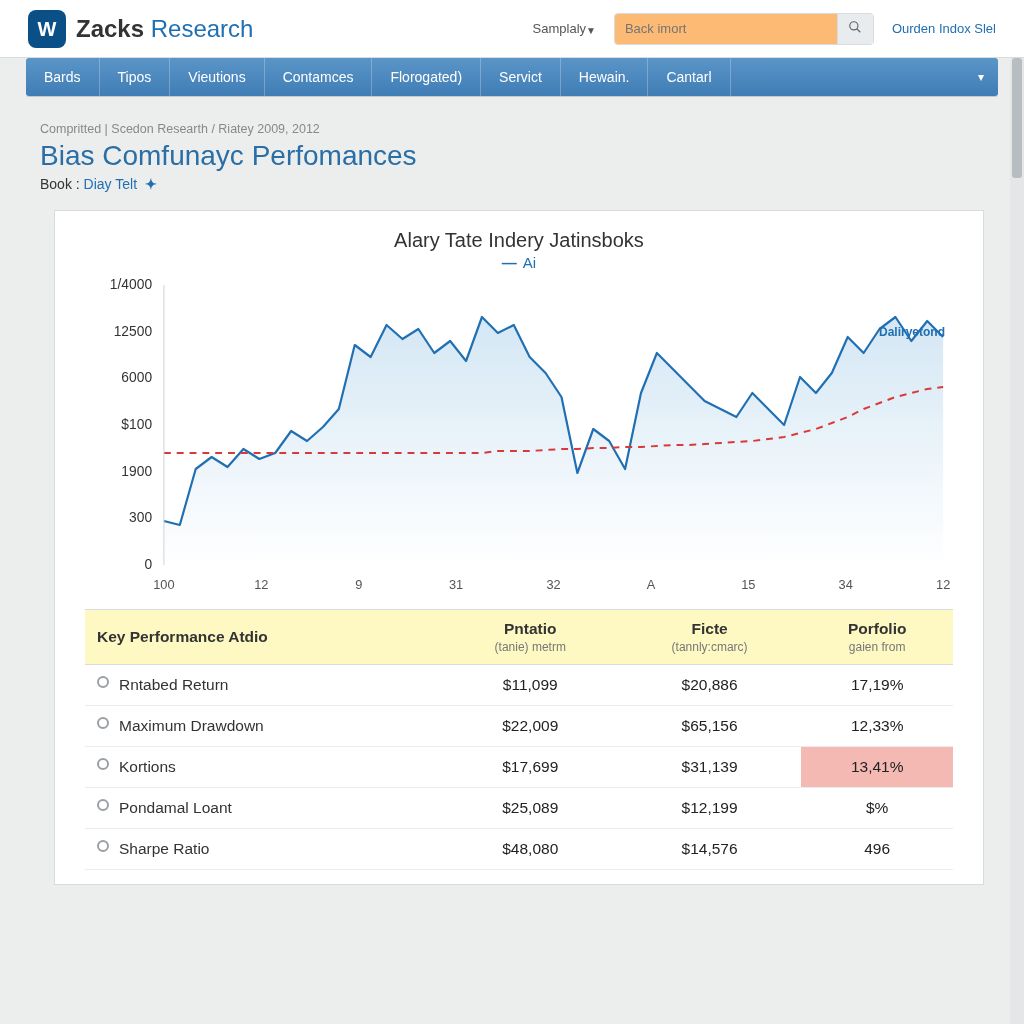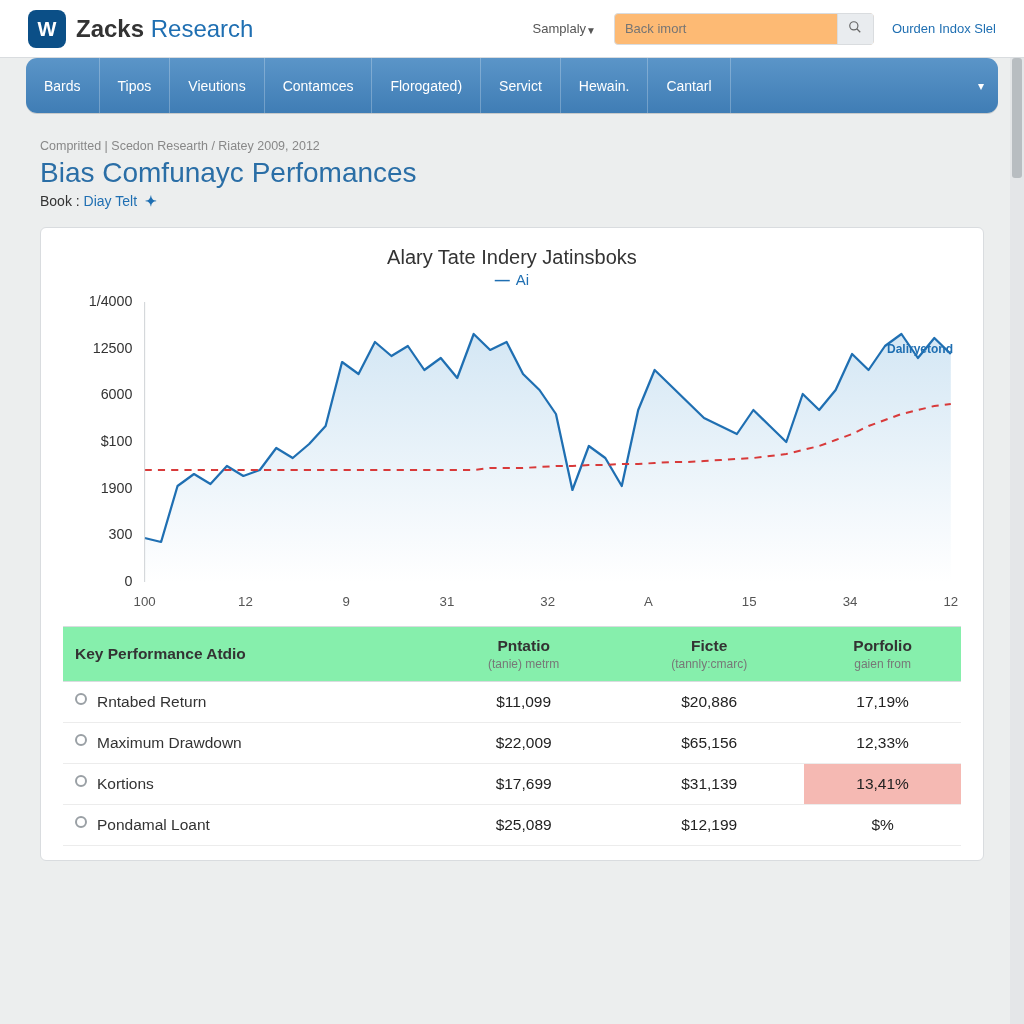--- a/index.html
+++ b/index.html
@@ -48,56 +48,56 @@
     display:flex;align-items:center;border:1px solid var(--border);border-radius:4px;
     height:32px;width:260px;background:#fdba74;
   }
   .search input{flex:1;border:0;background:transparent;padding:0 10px;font-size:13px;color:#555;outline:none;}
   .search button{width:36px;height:100%;border:0;background:#e9ecef;border-left:1px solid var(--border);cursor:pointer;color:#666;}
   .header-link{color:var(--blue);font-size:13px;}
 
   
   .nav{
     margin:0 26px;background:linear-gradient(#5b95c8,#3f7db5);
-    border-radius:11px;display:flex;align-items:stretch;height:55px;
+    border-radius:3px;display:flex;align-items:stretch;height:38px;
     box-shadow:0 1px 0 rgba(0,0,0,.15);
   }
   .nav-item{
     padding:0 18px;color:#fff;font-size:14px;display:flex;align-items:center;
     border-right:1px solid rgba(255,255,255,.25);cursor:pointer;
   }
   .nav-item:first-child{border-top-left-radius:3px;border-bottom-left-radius:3px;}
   .nav-spacer{flex:1;}
   .nav-end{width:34px;color:#fff;display:flex;align-items:center;justify-content:center;font-size:12px;cursor:pointer;}
 
   
   .page{padding:14px 40px 0 40px;}
   .crumb{color:#888;font-size:12.5px;margin-top:12px;}
   .page-title{font-size:28px;color:#2a6ea6;font-weight:400;margin:4px 0 4px;}
   .book{font-size:14px;color:#333;}
   .book a{color:var(--blue);text-decoration:none;}
   .book .plus{color:var(--blue);font-weight:700;margin-left:4px;}
 
   
   .card{
-    background:var(--panel);border:1px solid var(--border);border-radius:6px;
-    margin-top:18px;padding:18px 22px 14px;
+    background:var(--panel);border:1px solid var(--border);border-radius:0;
+    margin-top:18px;padding:18px 30px 14px;margin-left:14px;
   }
   .chart-title{text-align:center;font-size:20px;color:#333;}
   .legend{display:flex;justify-content:center;gap:6px;color:var(--blue);font-size:15px;margin-top:2px;margin-bottom:4px;}
   .chart-wrap{position:relative;height:320px;margin-top:2px;}
   .chart-wrap svg{display:block;width:100%;height:100%;}
   .annot{position:absolute;right:8px;top:50px;color:var(--blue);font-size:12px;font-weight:600;}
 
   
   table.perf{
     width:100%;border-collapse:collapse;margin-top:14px;font-size:15.5px;
   }
   table.perf thead th{
-    background:#86efac;border-top:1px solid var(--border);border-bottom:1px solid var(--border);
+    background:#fef9c3;border-top:1px solid var(--border);border-bottom:1px solid var(--border);
     font-weight:600;color:#333;padding:10px 12px;text-align:left;
   }
   table.perf thead th:not(:first-child){text-align:center;}
   table.perf thead th .sub{display:block;font-weight:400;font-size:12px;color:#777;margin-top:2px;}
   table.perf tbody td{border-bottom:1px solid #ececec;padding:11px 12px;}
   table.perf tbody td:not(:first-child){text-align:center;}
   .metric{display:flex;align-items:flex-start;gap:10px;color:#333;}
   .dot{width:12px;height:12px;border:2px solid #9aa0a5;border-radius:50%;display:inline-block;}
   .hl{background:#f5b9b3;}
 </style>
@@ -237,20 +237,31 @@
             <td>
               <div class="metric">
                 <span class="dot"></span>
                 <span>Pondamal Loant</span>
               </div>
             </td>
             <td>$25,089</td>
             <td>$12,199</td>
             <td class="">$%</td>
           </tr>
+          <tr>
+            <td>
+              <div class="metric">
+                <span class="dot"></span>
+                <span>Sharpe Ratio</span>
+              </div>
+            </td>
+            <td>$48,080</td>
+            <td>$14,576</td>
+            <td class="">496</td>
+          </tr>
         </tbody>
     </table>
   </div>
 </div>
 
 <div class="scrollbar">
   <div class="scrollbar-thumb"></div>
 </div>
 
 </body></html>

